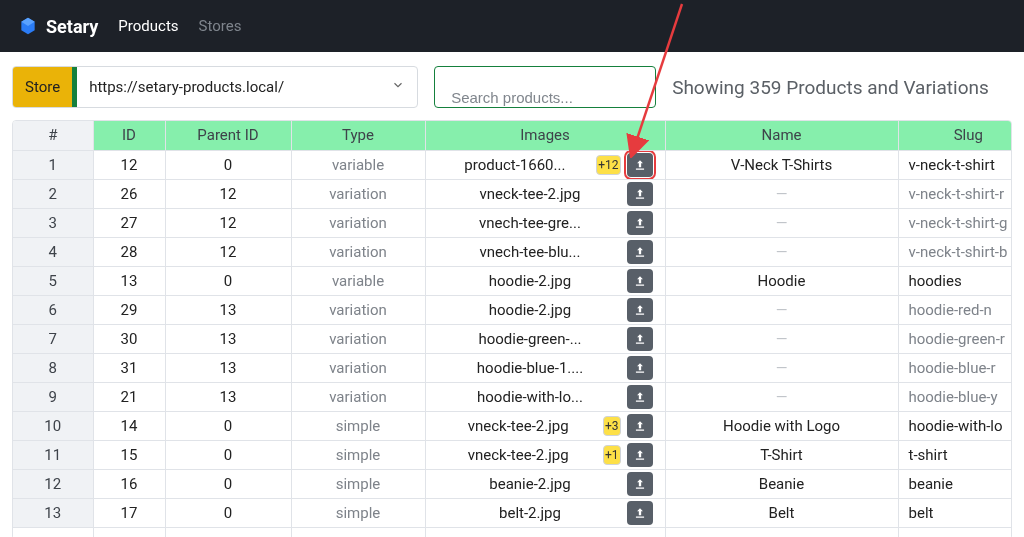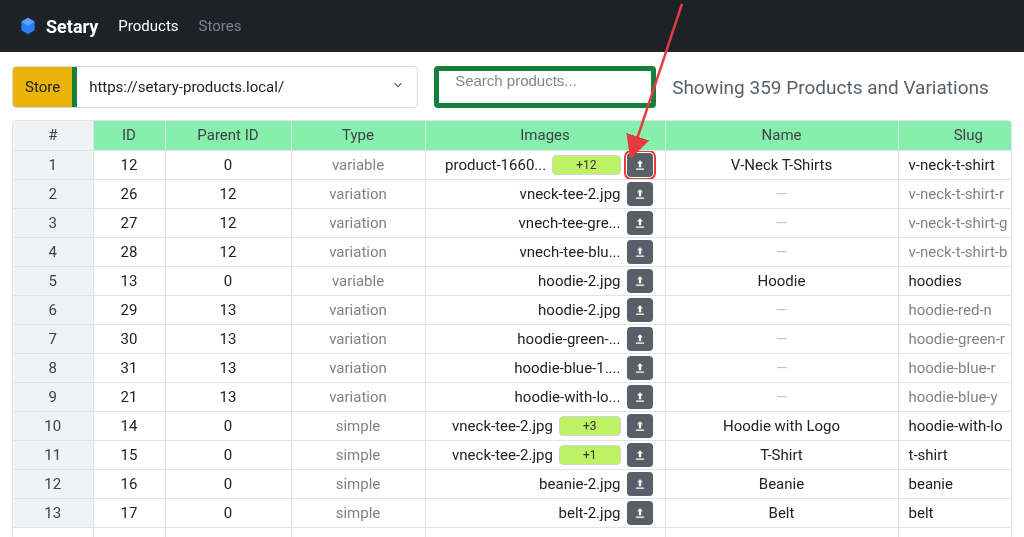--- a/index.html
+++ b/index.html
@@ -10,43 +10,43 @@
   .brand-icon { width:20px; height:20px; display:inline-block; }
   .nav-links { display:flex; margin-left:20px; gap:20px; }
   .nav-link { color:#fff; font-size:15px; }
   .nav-link.inactive { color:#7e848c; }
   
   .toolbar { display:flex; align-items:center; padding:14px 12px 12px 12px; gap:16px; }
   .store-group { display:flex; border:1px solid #d7dbe0; border-radius:4px; overflow:hidden; height:42px; }
   .store-label { background:#eab308; border-right:5px solid #15803d; padding:0 12px; display:flex; align-items:center; font-size:15px; }
   .store-select { flex:1; display:flex; align-items:center; justify-content:space-between; padding:0 12px; min-width:340px; font-size:15px; color:#222; }
   .chevron { width:14px; height:14px; color:#666; }
-  .search-box { border:5px solid #15803d; border-radius:4px; height:42px; width:222px; padding:0 14px; display:flex; align-items:flex-start; }
+  .search-box { border:1px solid #15803d; border-radius:4px; height:42px; width:222px; padding:0 14px; display:flex; align-items:flex-end; }
   .search-box input { border:none; outline:none; font-size:15px; width:100%; color:#222; background:transparent;}
   .search-box input::placeholder { color:#80868d; }
   .status-text { color:#5b6066; font-size:19px; }
   
   .table-wrap { margin:0 12px; border:1px solid #e0e3e8; border-radius:4px; overflow:hidden; }
   table { border-collapse:collapse; width:100%; table-layout:fixed; }
   th, td { border-right:1px solid #e0e3e8; border-bottom:1px solid #e0e3e8; height:29px; font-size:15px; text-align:center; white-space:nowrap; overflow:hidden; text-overflow:ellipsis; padding:0 6px; }
   th { background:#86efac; font-weight:400; color:#3e434a; }
   tr:last-child td { border-bottom:none; }
   td:last-child, th:last-child { border-right:none; }
   .col-num { width:80px; background:#f0f2f5;}
   .col-id { width:72px; }
   .col-parent { width:126px; }
   .col-type { width:134px; }
   .col-images { width:240px; }
   .col-name { width:233px; }
   .col-slug { width:140px; }
   td.col-num { color:#3e434a; }
   .type-cell { color:#7e838a; }
   .images-cell { display:flex; align-items:center; justify-content:space-between; height:100%; gap:6px; padding-left:8px; padding-right:6px;}
-  .img-name { flex:1; text-align:right; overflow:hidden; text-overflow:ellipsis; }
-  .badge { border:1px solid #cfd3d8; border-radius:4px; background:#bef264; padding:0 23px; font-size:12px; color:#333; height:20px; line-height:18px; }
+  .img-name { flex:1; text-align:center; overflow:hidden; text-overflow:ellipsis; }
+  .badge { border:1px solid #cfd3d8; border-radius:4px; background:#fde047; padding:0 1px; font-size:12px; color:#333; height:20px; line-height:18px; }
   .upload-btn { width:26px; height:24px; border-radius:4px; background:#585f68; color:#fff; display:flex; align-items:center; justify-content:center; flex-shrink:0; }
   .upload-btn svg { width:14px; height:14px; }
   .upload-btn.highlight { outline:2px solid #e63b3e; outline-offset:1px; }
   .name-cell { color:#222; }
   .dash { color:#c0c4c9; display:flex; align-items:center; justify-content:center; height:100%; }
   .slug-cell { color:#7e838a; text-align:left; padding-left:10px;}
   .slug-cell.active { color:#222; }
   .row-blank td { background:#fff; height:12px; border-right:1px solid #e0e3e8; }
   
   .arrow-overlay { position:fixed; pointer-events:none; left:612px; top:0; width:100px; height:158px; z-index:50;}

